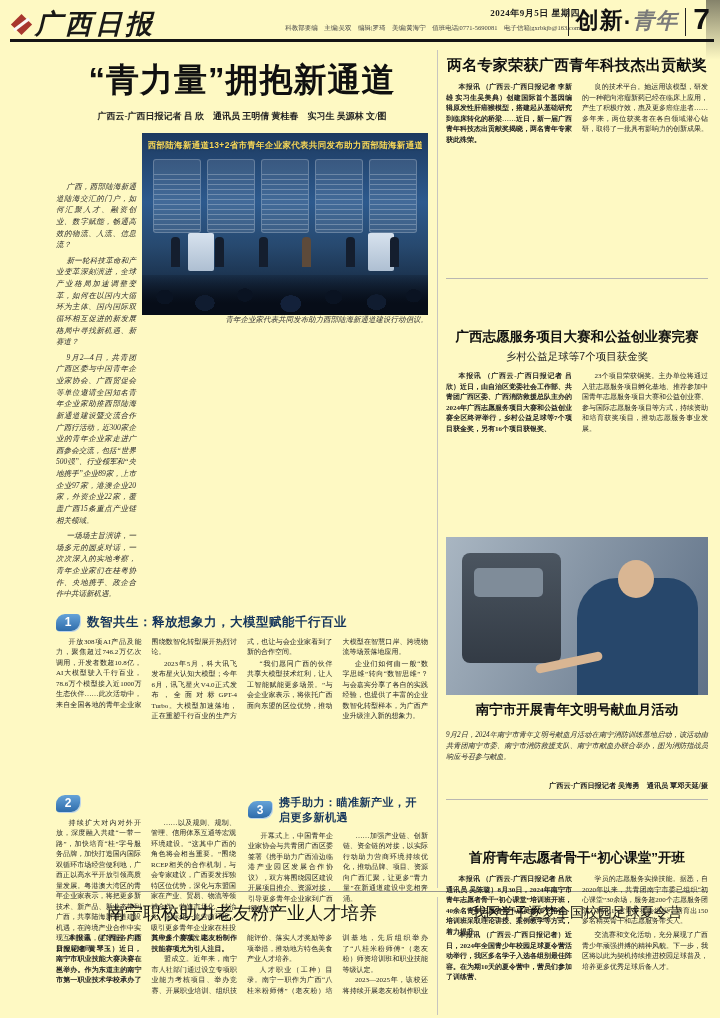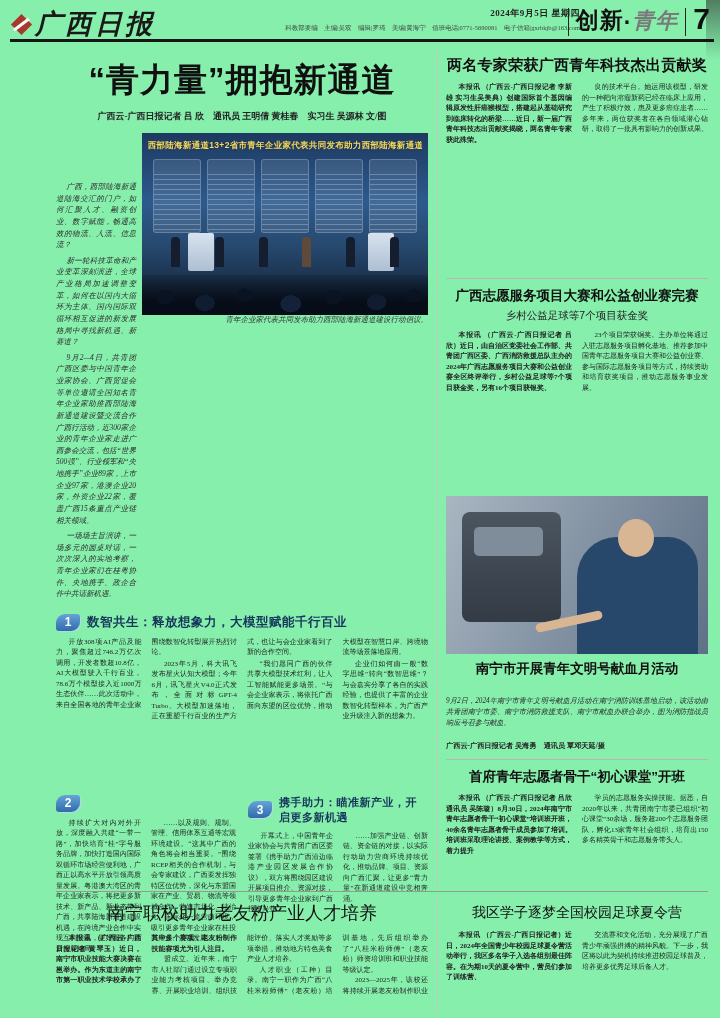--- a/index.html
+++ b/index.html
@@ -1,18 +1,18 @@
 <!DOCTYPE html>
 <html><head>
 <meta charset="utf-8">
 <style>
   * { margin:0; padding:0; box-sizing:border-box; }
   html,body { width:720px; height:1018px; }
   body { background:#e7e5df; font-family:"Liberation Serif", serif; }
-  .page { position:relative; width:720px; height:1018px; background:#86efac; overflow:hidden;
+  .page { position:relative; width:720px; height:1018px; background:#fef9c3; overflow:hidden;
           box-shadow:0 0 6px rgba(0,0,0,.25); }
   .corner-shadow { position:absolute; right:0; top:0; width:14px; height:60px; background:linear-gradient(180deg,#222,rgba(0,0,0,0)); opacity:.55; }
 
   
   .masthead { position:absolute; left:14px; top:6px; display:flex; align-items:center; gap:6px; }
   .logo-diamond { width:15px; height:15px; background:#a8372e; transform:rotate(45deg); position:relative; }
   .logo-diamond::after { content:""; position:absolute; left:6px; top:-2px; width:3px; height:19px; background:#faf9f5; transform:rotate(8deg); }
   .paper-name { font-size:27px; font-weight:bold; font-style:italic; letter-spacing:3px; color:#191917; font-family:"Liberation Serif", serif; }
   .header-meta { position:absolute; left:230px; top:7px; width:350px; text-align:right; color:#333; }
   .header-date { font-size:9px; font-weight:bold; color:#222; letter-spacing:.5px; }
@@ -86,37 +86,37 @@
   .sec3-body { height:186px; }
   .inline-photo-row { display:flex; margin-top:6px; gap:4px; height:116px; }
   .factory-photo { flex:1; position:relative; overflow:hidden;
       background:linear-gradient(180deg,#cfd3d2 0%, #b7bcba 45%, #8e9594 100%); }
   .factory-photo::before { content:""; position:absolute; left:0; right:0; top:18%; height:10px;
       background:repeating-linear-gradient(90deg,#98a0a0 0 14px, #b7bcba 14px 20px); opacity:.8; }
   .vert-caption { flex:0 0 14px; writing-mode:vertical-rl; font-size:7.5px; font-style:italic; color:#333; line-height:1.3; }
 
   
   .r-art { padding-top:6px; }
-  .r-headline { text-align:center; font-weight:bold; font-family:"Liberation Sans", sans-serif; color:#0f0f0f; }
+  .r-headline { text-align:center; font-weight:bold; font-family:"Liberation Sans", sans-serif; color:#0f0f0f;margin-top:41px; }
   .r-h1 { font-size:15px; letter-spacing:.3px; margin-top:4px; }
   .r-h2 { font-size:13.5px; }
   .r-sub { text-align:center; font-size:10.5px; font-family:"Liberation Sans", sans-serif; color:#222; margin-top:4px; }
   .r-body { margin-top:7px; column-count:2; column-gap:10px; font-size:7px; line-height:1.5; text-align:justify; color:#1f1f1f; overflow:hidden; }
   .r-body p { text-indent:1.8em; }
   .r-rule { height:1px; background:#b9b7b1; margin:8px 0 2px 0; }
   .lead { font-weight:bold; }
   .blood-photo { margin-top:8px; height:158px; position:relative; overflow:hidden;
       background:linear-gradient(115deg,#a9b6c2 0%, #8796a6 45%, #5f7187 100%); }
   .machine { position:absolute; left:6%; top:10%; width:38%; height:70%; background:linear-gradient(#4b5560,#333b45); border-radius:8px; }
   .machine::after { content:""; position:absolute; left:12%; top:14%; width:70%; height:26%; background:#7f8c99; border-radius:5px; }
   .donor { position:absolute; right:4%; bottom:-6%; width:46%; height:80%; background:#27476b; border-radius:40px 30px 0 0; }
   .donor::after { content:""; position:absolute; left:34%; top:-14%; width:30%; height:30%; background:#d9b693; border-radius:50%; }
   .arm { position:absolute; right:40%; bottom:18%; width:26%; height:9px; background:#d9b693; border-radius:5px; transform:rotate(-12deg); }
-  .photo-news-caption { margin-top:18px; font-size:7.2px; font-style:italic; line-height:1.5; text-align:justify; color:#2a2a2a; }
-  .photo-credit { font-size:7.2px; font-weight:bold; color:#222; margin-top:13px; }
+  .photo-news-caption { margin-top:11px; font-size:7.2px; font-style:italic; line-height:1.5; text-align:justify; color:#2a2a2a; }
+  .photo-credit { text-align:right; font-size:7.2px; font-weight:bold; color:#222; margin-top:19px; }
 
   
   .b-headline { text-align:center; font-weight:normal; font-family:"Liberation Sans", sans-serif; color:#101010; }
   .b-h-left { font-size:18px; margin-top:4px; }
   .b-h-right { font-size:14px; margin-top:7px; }
   .b-body { margin-top:8px; column-gap:10px; font-size:7px; line-height:1.5; text-align:justify; color:#1f1f1f; height:72px; overflow:hidden; }
   .b-cols4 { column-count:4; }
   .b-cols2 { column-count:2; height:70px; }
   .b-body p { text-indent:1.8em; }
 </style>

